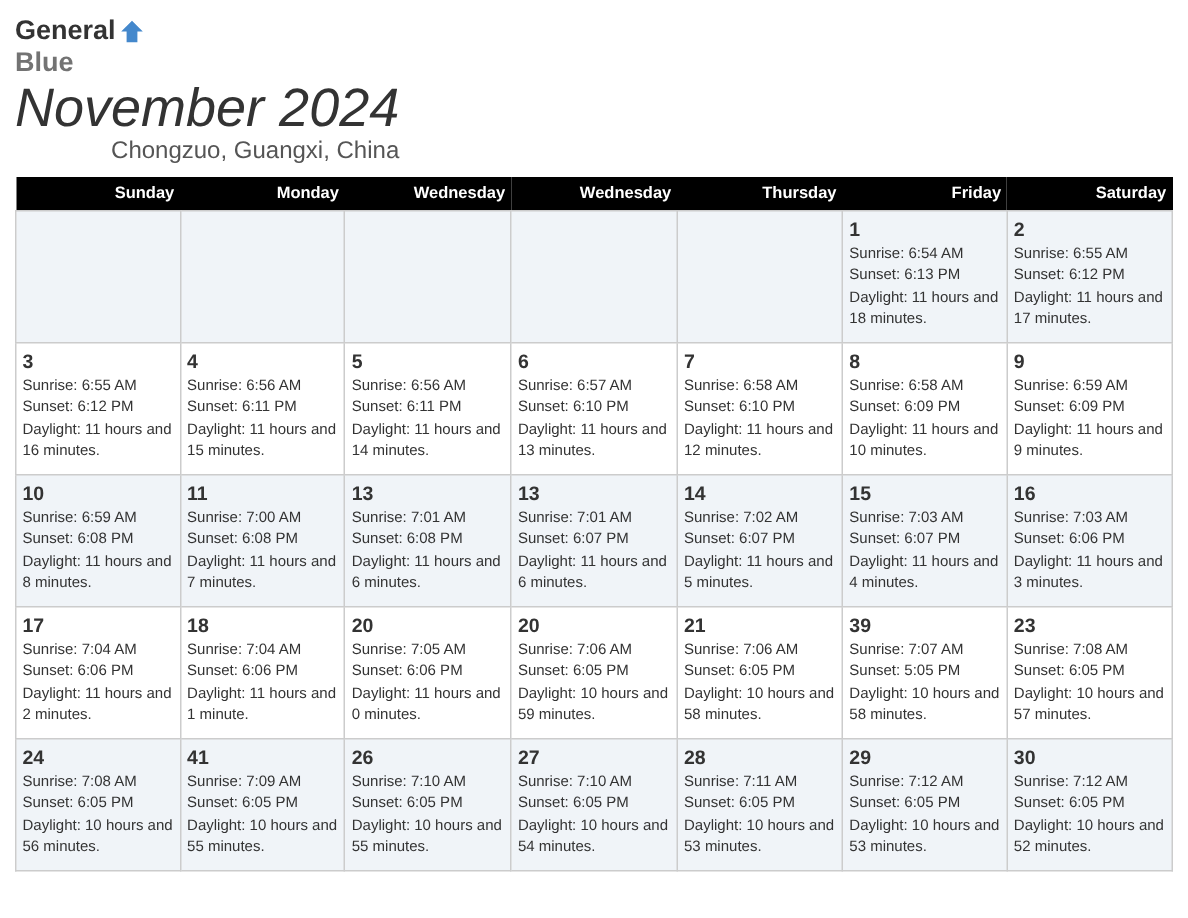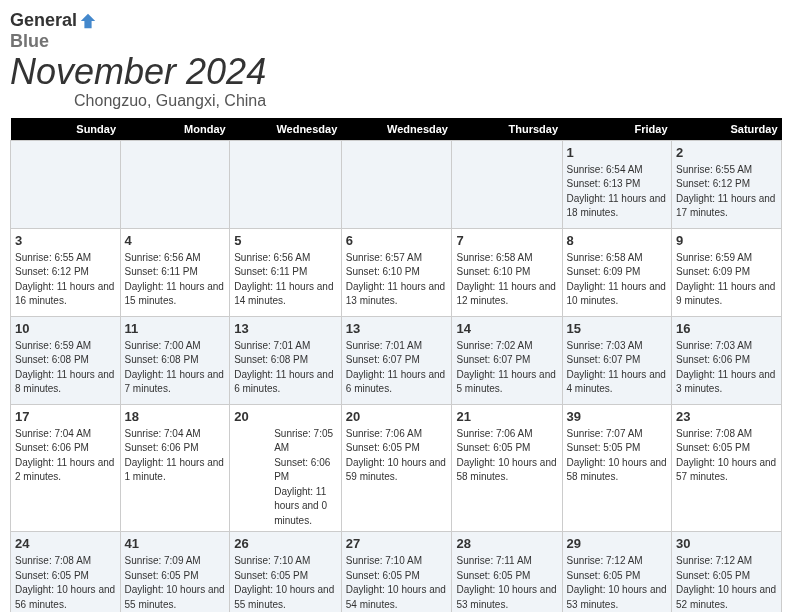--- a/index.html
+++ b/index.html
@@ -242,21 +242,21 @@
 Daylight: 11 hours and 2 minutes.</div>
         </td>
         <td>
           <span class="day-number">18</span>
           <div class="day-info" style="white-space: pre-line;">Sunrise: 7:04 AM
 Sunset: 6:06 PM
 Daylight: 11 hours and 1 minute.</div>
         </td>
         <td>
           <span class="day-number">20</span>
-          <div class="day-info" style="white-space: pre-line; margin-left: 40px;">Sunrise: 7:05 AM
+          <div class="day-info" style="white-space: pre-line;">Sunrise: 7:05 AM
 Sunset: 6:06 PM
 Daylight: 11 hours and 0 minutes.</div>
         </td>
         <td>
           <span class="day-number">20</span>
           <div class="day-info" style="white-space: pre-line;">Sunrise: 7:06 AM
 Sunset: 6:05 PM
 Daylight: 10 hours and 59 minutes.</div>
         </td>
         <td>

